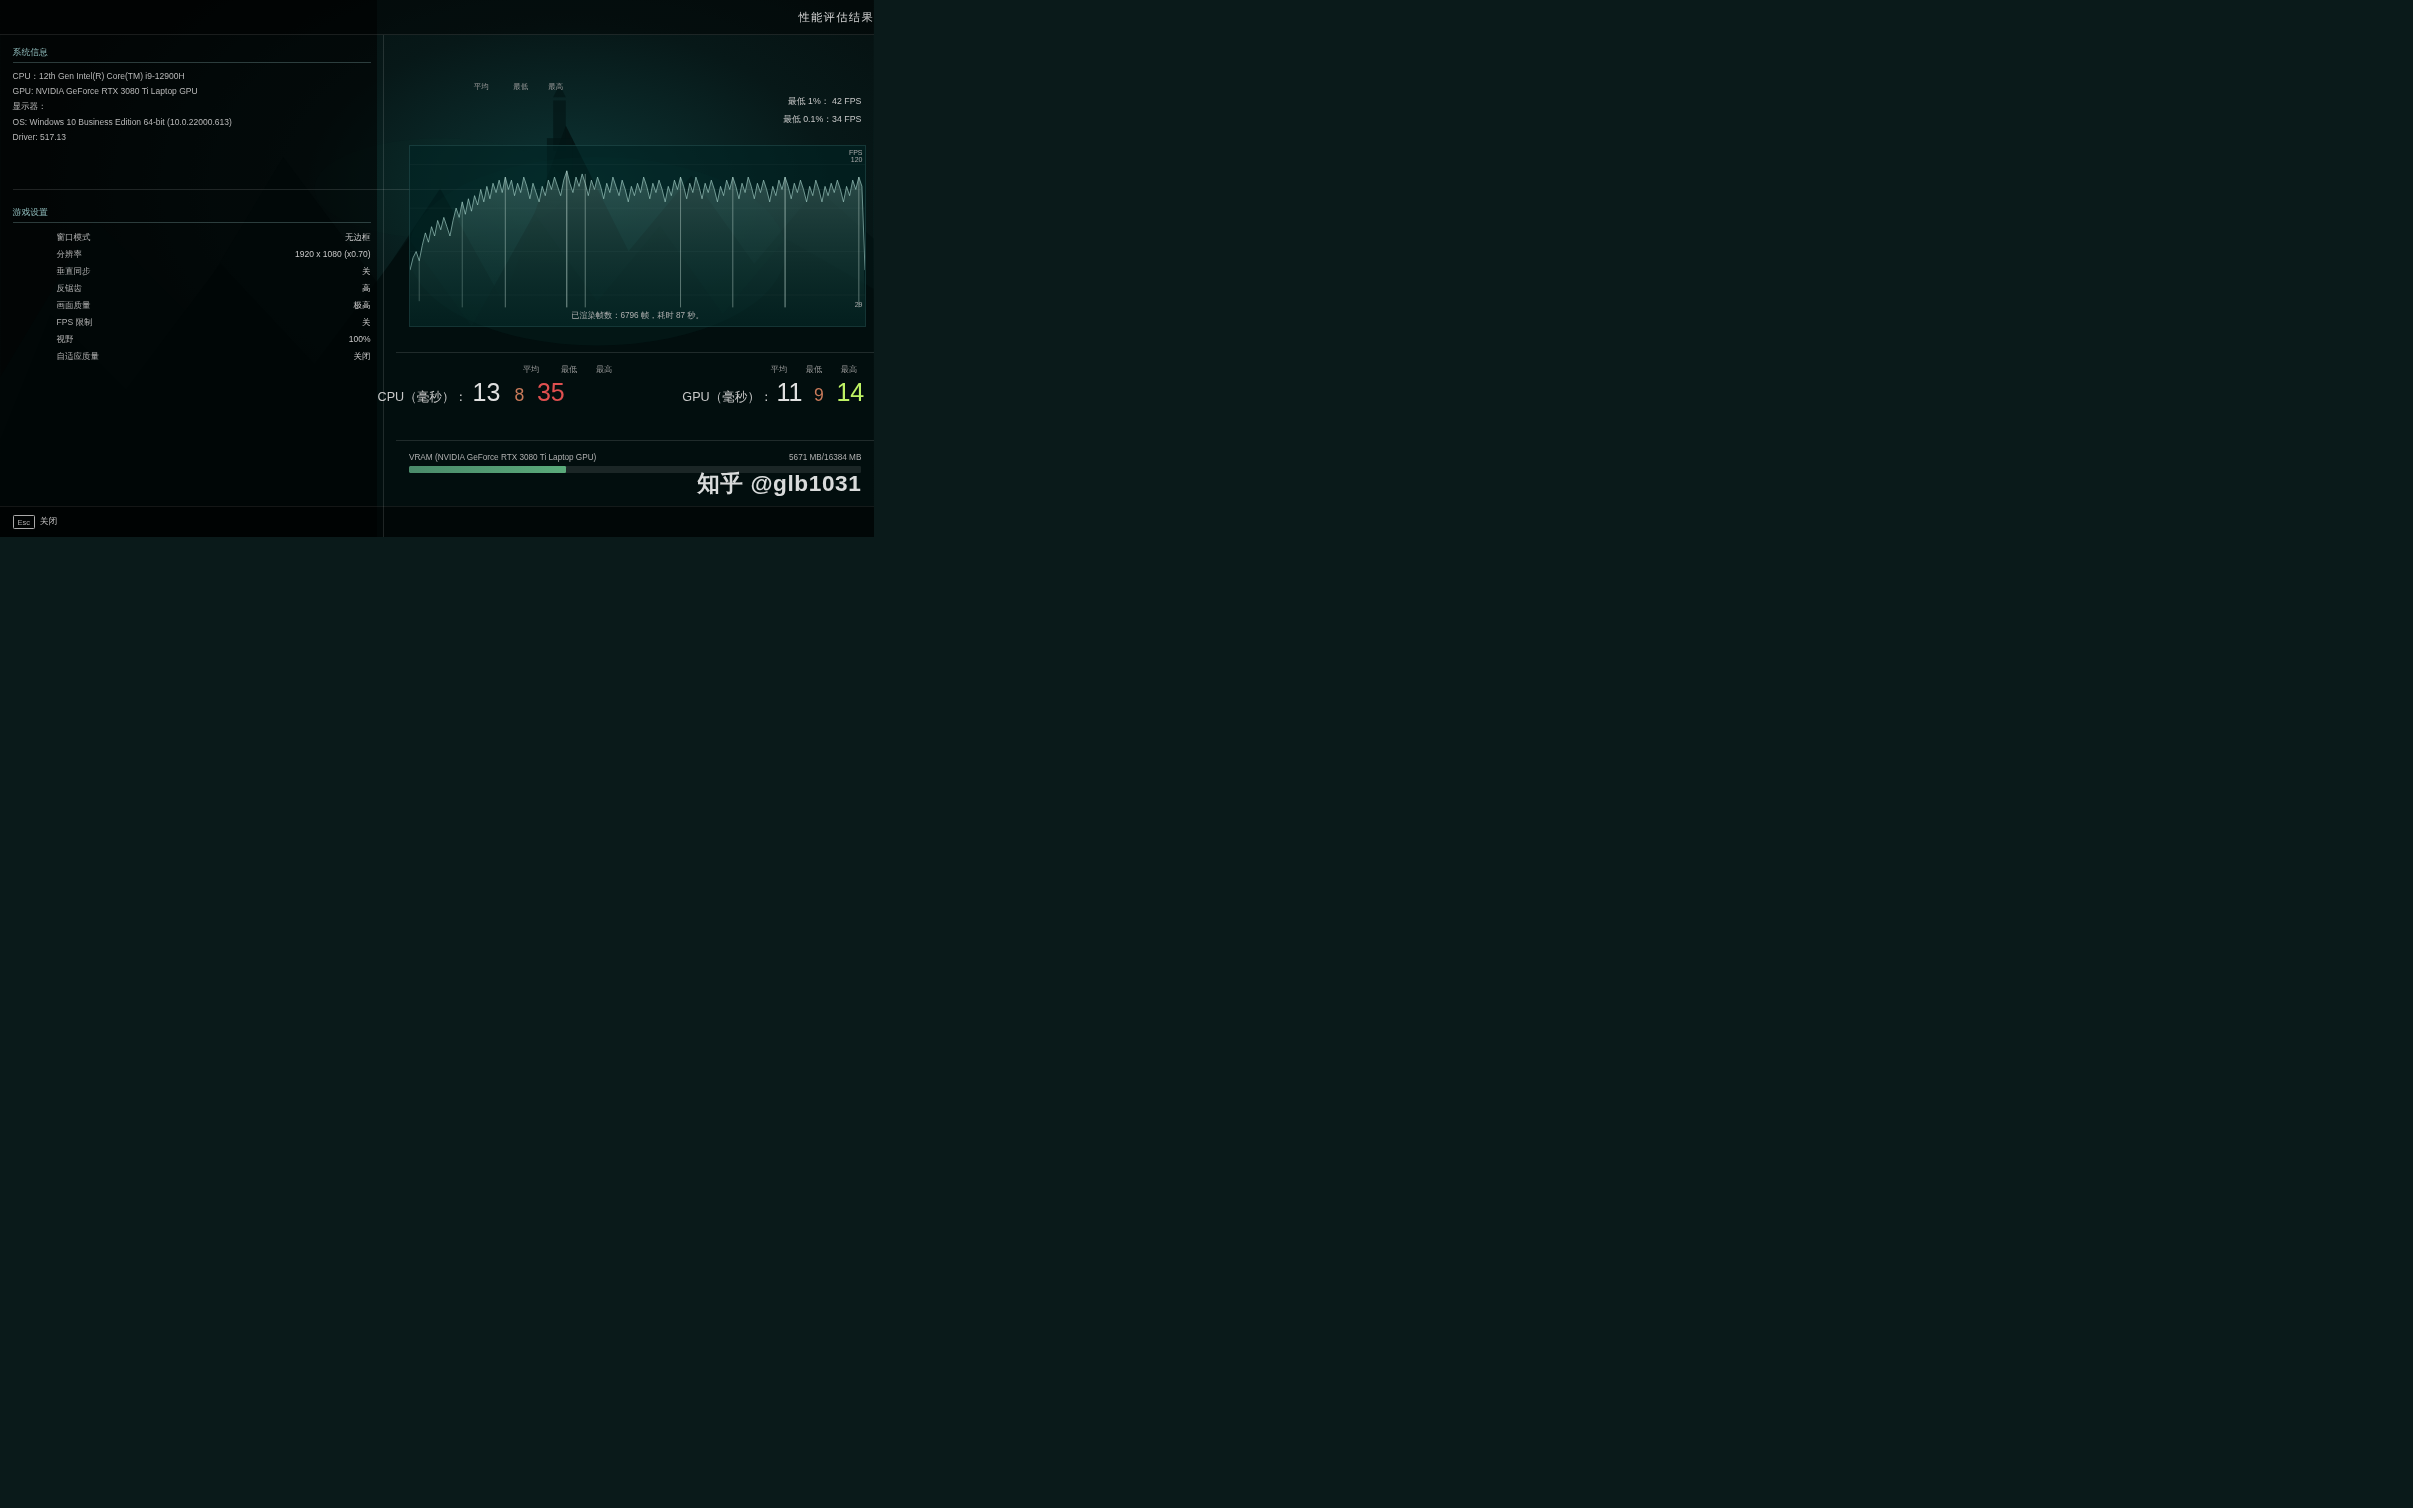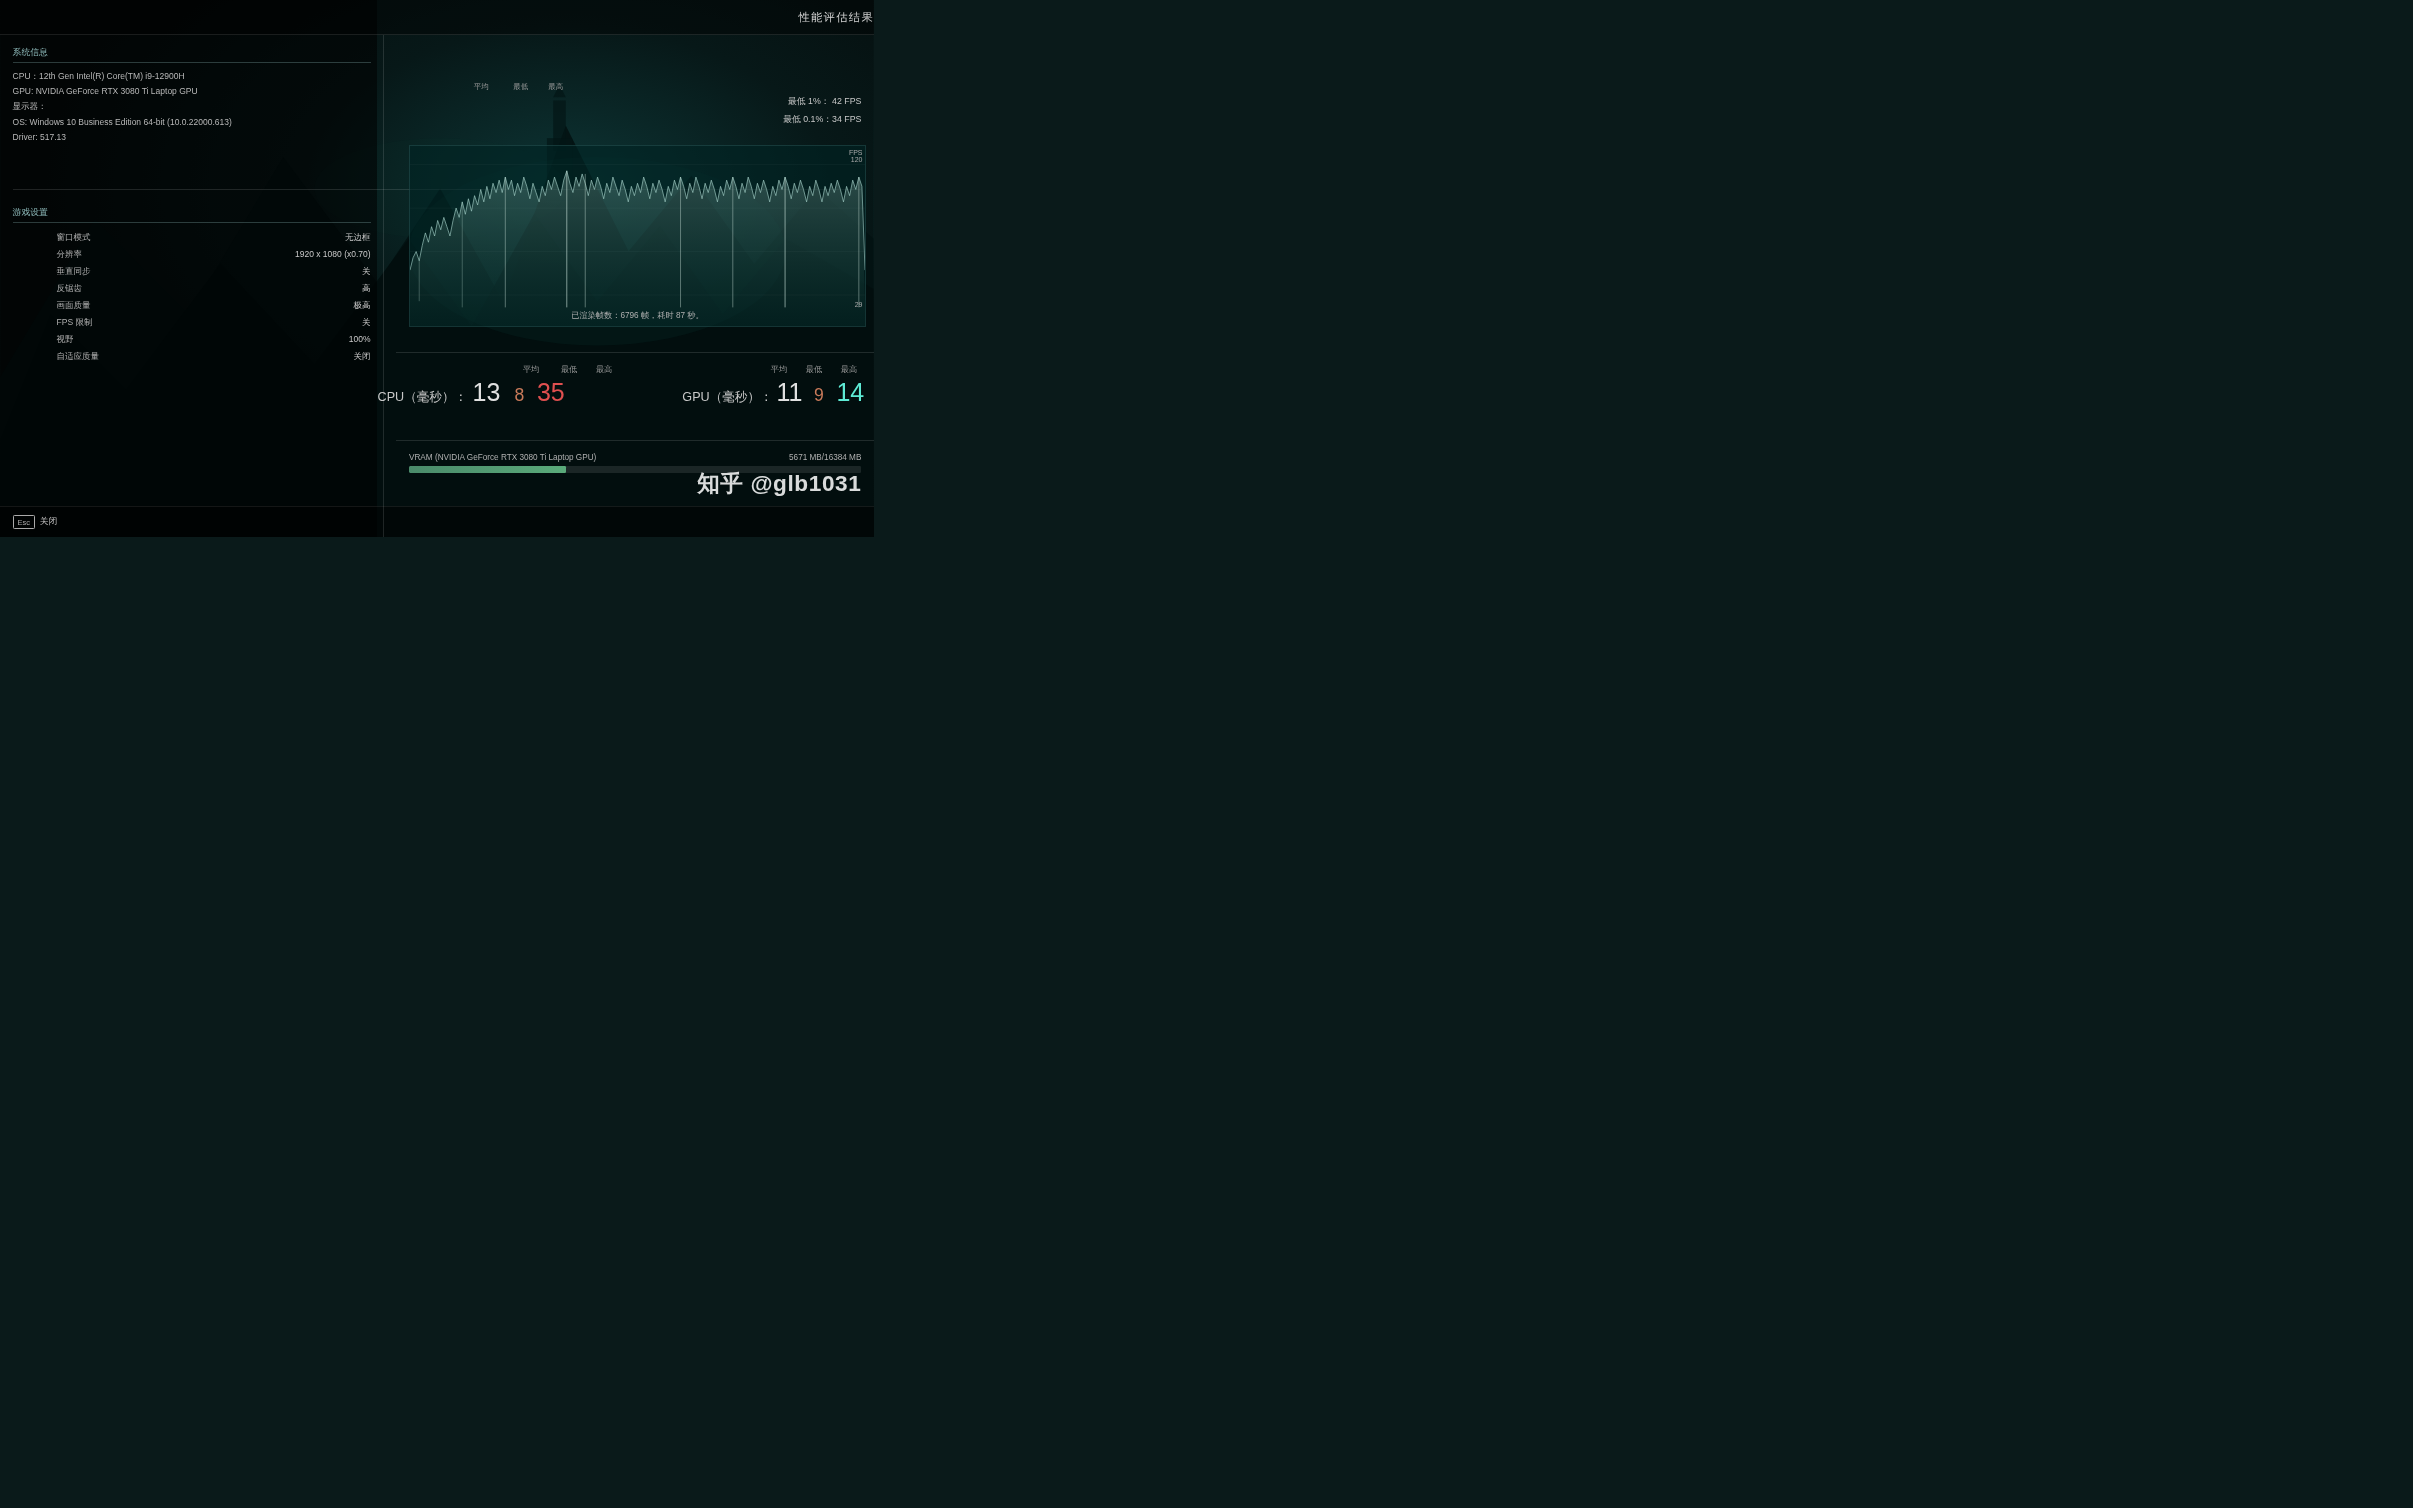--- a/index.html
+++ b/index.html
@@ -415,21 +415,21 @@
     <div style="display:flex;align-items:baseline;">
       <span style="font-size:12.6px;color:#c8c8c8;margin-right:3.8px;">CPU（毫秒）：</span>
       <span style="font-size:25px;color:#e0e0e0;font-weight:300;width:31px;text-align:center;">13</span>
       <span style="font-size:17.6px;color:#c87a5a;font-weight:300;margin-left:5px;width:25px;text-align:center;">8</span>
       <span style="font-size:25px;color:#e05050;font-weight:300;margin-left:5px;width:25px;text-align:center;">35</span>
     </div>
     <div style="display:flex;align-items:baseline;">
       <span style="font-size:12.6px;color:#c8c8c8;margin-right:3.8px;margin-left:28px;">GPU（毫秒）：</span>
       <span style="font-size:25px;color:#e0e0e0;font-weight:300;width:25px;text-align:center;">11</span>
       <span style="font-size:17.6px;color:#c87a5a;font-weight:300;margin-left:5px;width:25px;text-align:center;">9</span>
-      <span style="font-size:25px;color:#5eead4;font-weight:300;margin-left:5px;width:25px;text-align:center;">14</span>
+      <span style="font-size:25px;color:#bef264;font-weight:300;margin-left:5px;width:25px;text-align:center;">14</span>
     </div>
   </div>
 </div>
 
 <div class="divider-h" style="left:396px;right:0;top:440px;"></div>
 
 <div class="vram-section">
   <div class="vram-header">
     <span>VRAM (NVIDIA GeForce RTX 3080 Ti Laptop GPU)</span>
     <span>5671 MB/16384 MB</span>

